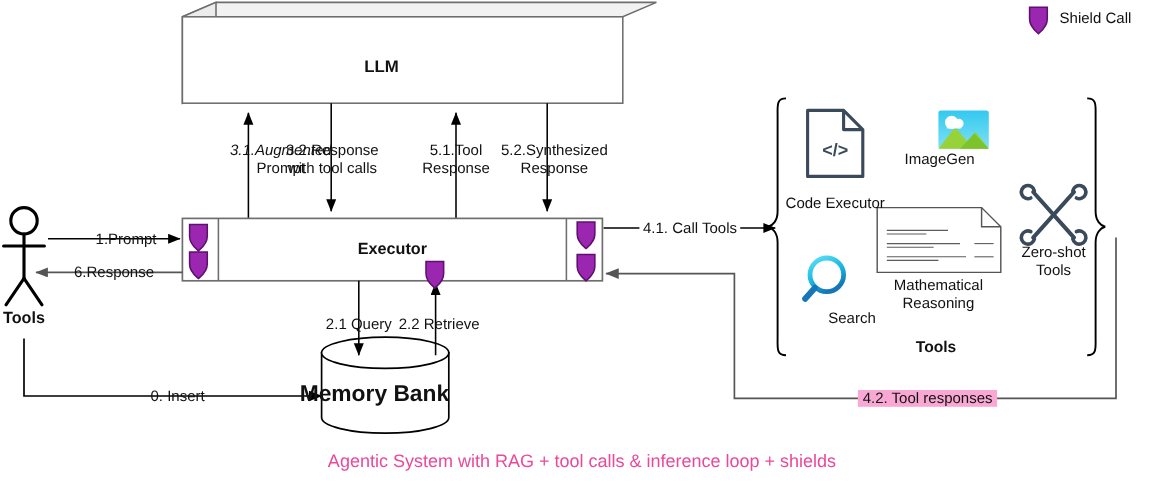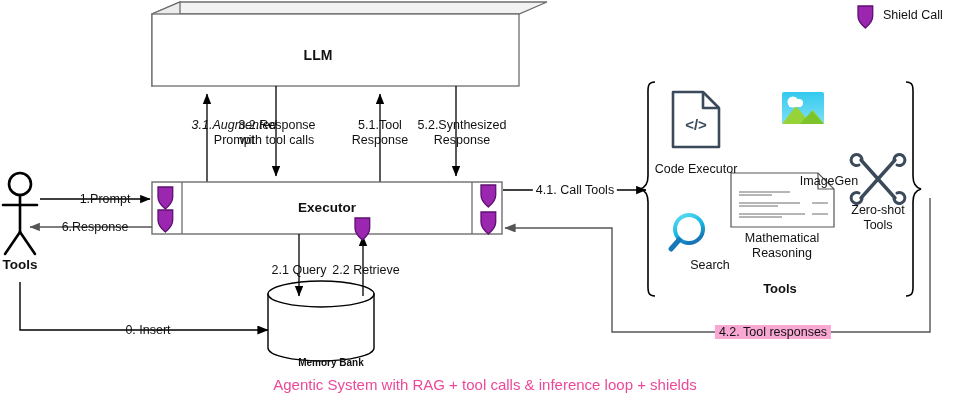--- a/index.html
+++ b/index.html
@@ -176,21 +176,21 @@
     <path d="M0,0 L16,0 L16,11 C16,18 10,22 8,24 C6,22 0,18 0,11 Z" fill="#9b27b0" stroke="#5d1070" stroke-width="1.4"></path>
   </g>
 </svg>
 
 <div class="lbl bold" style="left:318px;top:48px;transform:translateX(-50%);font-size:14px;">LLM</div>
 
 <div class="lbl bold" style="left:327px;top:201px;transform:translateX(-50%);font-size:13.5px;">Executor</div>
 
 <div class="lbl bold" style="left:20px;top:258px;transform:translateX(-50%);font-size:13.5px;">Tools</div>
 
-<div class="lbl bold" style="left:331px;top:322px;transform:translateX(-50%);font-size:10px;margin-top:34px;">Memory Bank</div>
+<div class="lbl bold" style="left:312px;top:322px;transform:translateX(-50%);font-size:19px;">Memory Bank</div>
 
 <div class="lbl bold" style="left:780px;top:282px;transform:translateX(-50%);font-size:13px;">Tools</div>
 
 <div class="lbl" style="left:105px;top:192px;transform:translateX(-50%);">1.Prompt</div>
 <div class="lbl" style="left:95px;top:220px;transform:translateX(-50%);">6.Response</div>
 <div class="lbl" style="left:148px;top:323px;transform:translateX(-50%);">0. Insert</div>
 <div class="lbl" style="left:299px;top:263px;transform:translateX(-50%);">2.1 Query</div>
 <div class="lbl" style="left:366px;top:263px;transform:translateX(-50%);">2.2 Retrieve</div>
 
 <div class="lbl c" style="left:179px;top:118px;width:110px;font-style:italic;">3.1.Augmented</div>
@@ -202,21 +202,21 @@
 <div class="lbl c" style="left:330px;top:118px;width:100px;">5.1.Tool</div>
 <div class="lbl c" style="left:330px;top:133px;width:100px;">Response</div>
 
 <div class="lbl c" style="left:406px;top:118px;width:112px;">5.2.Synthesized</div>
 <div class="lbl c" style="left:406px;top:133px;width:112px;">Response</div>
 
 <div class="lbl" style="left:575px;top:183px;transform:translateX(-50%);background:#fff;padding:0 3px;">4.1. Call Tools</div>
 <div class="lbl" style="left:773px;top:325px;transform:translateX(-50%);background:#f9a8d4;padding:0 4px;">4.2. Tool responses</div>
 
 <div class="tool-cap" style="left:651px;top:162px;width:90px;">Code Executor</div>
-<div class="tool-cap" style="left:784px;top:126px;width:90px;margin-top:48px;">ImageGen</div>
+<div class="tool-cap" style="left:738px;top:126px;width:90px;">ImageGen</div>
 <div class="tool-cap" style="left:833px;top:203px;width:90px;">Zero-shot</div>
 <div class="tool-cap" style="left:833px;top:218px;width:90px;">Tools</div>
 <div class="tool-cap" style="left:727px;top:231px;width:110px;">Mathematical</div>
 <div class="tool-cap" style="left:727px;top:246px;width:110px;">Reasoning</div>
 <div class="tool-cap" style="left:649px;top:258px;width:80px;padding-left:21px;">Search</div>
 
 <div class="lbl" style="left:883px;top:8px;">Shield Call</div>
 
 <div class="caption" style="left:485px;top:376px;transform:translateX(-50%);white-space:nowrap;">Agentic System with RAG + tool calls &amp; inference loop + shields</div>
 

